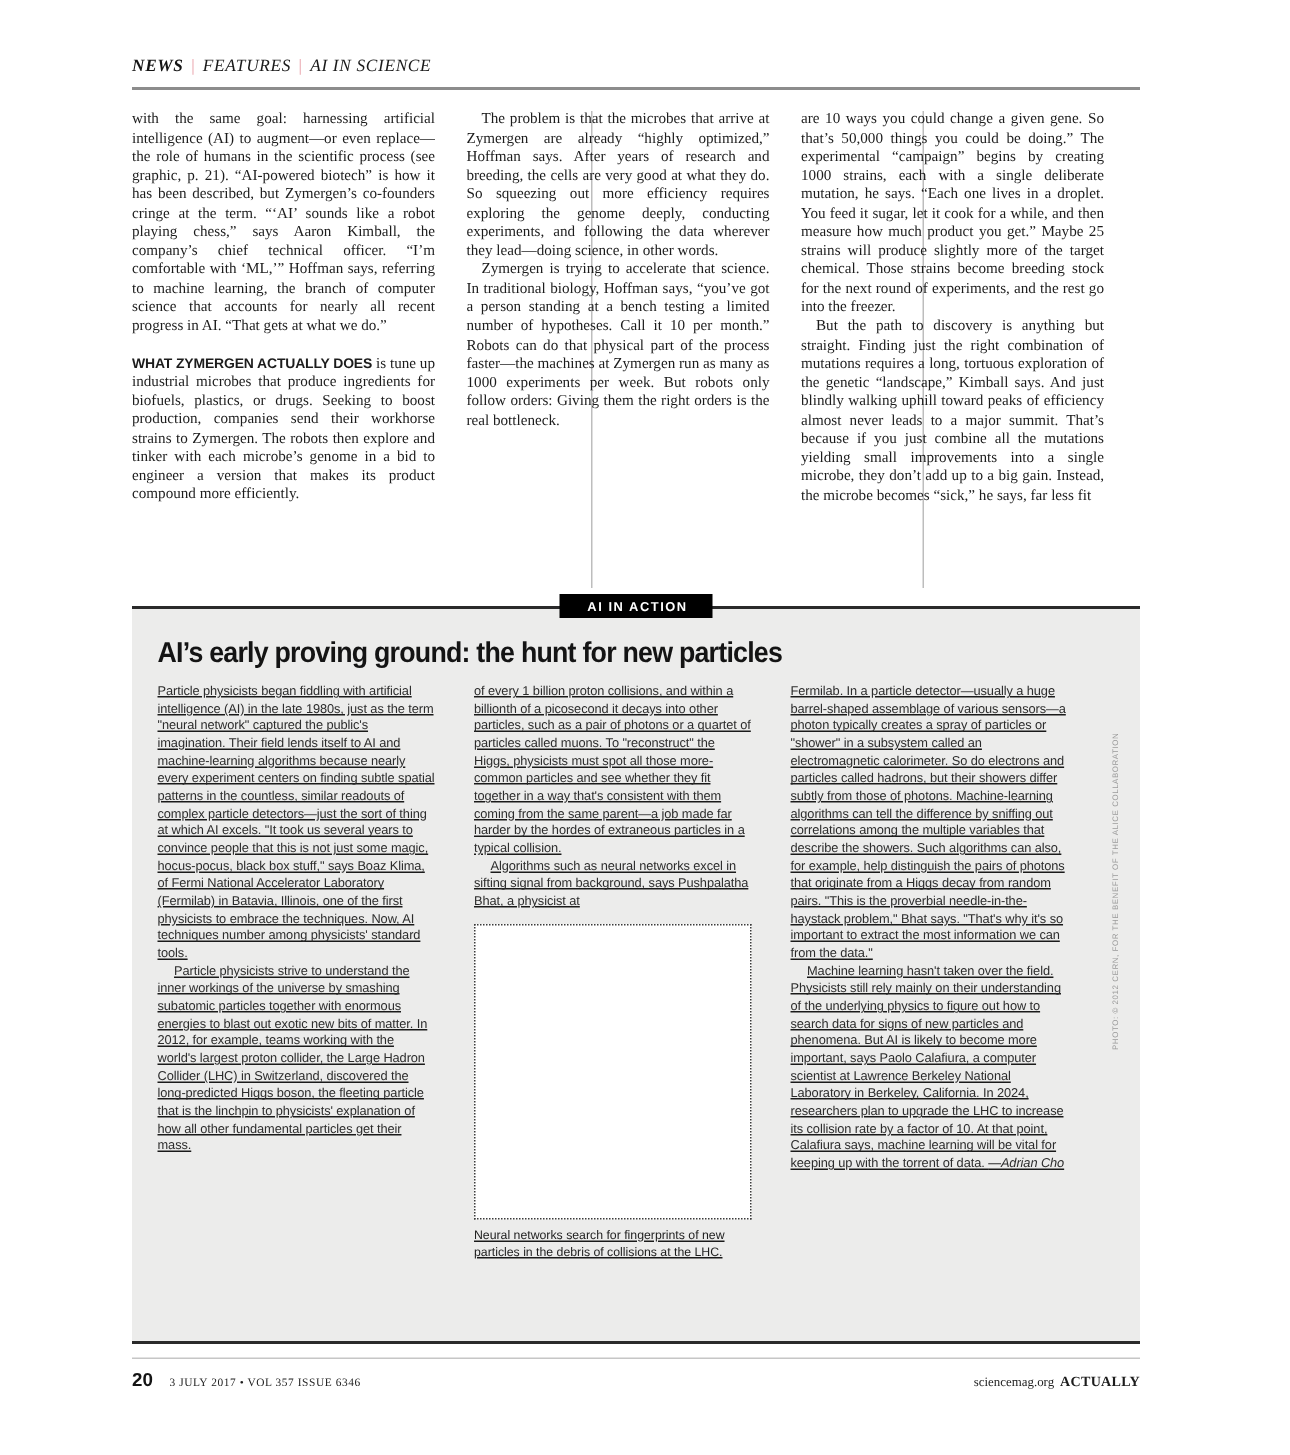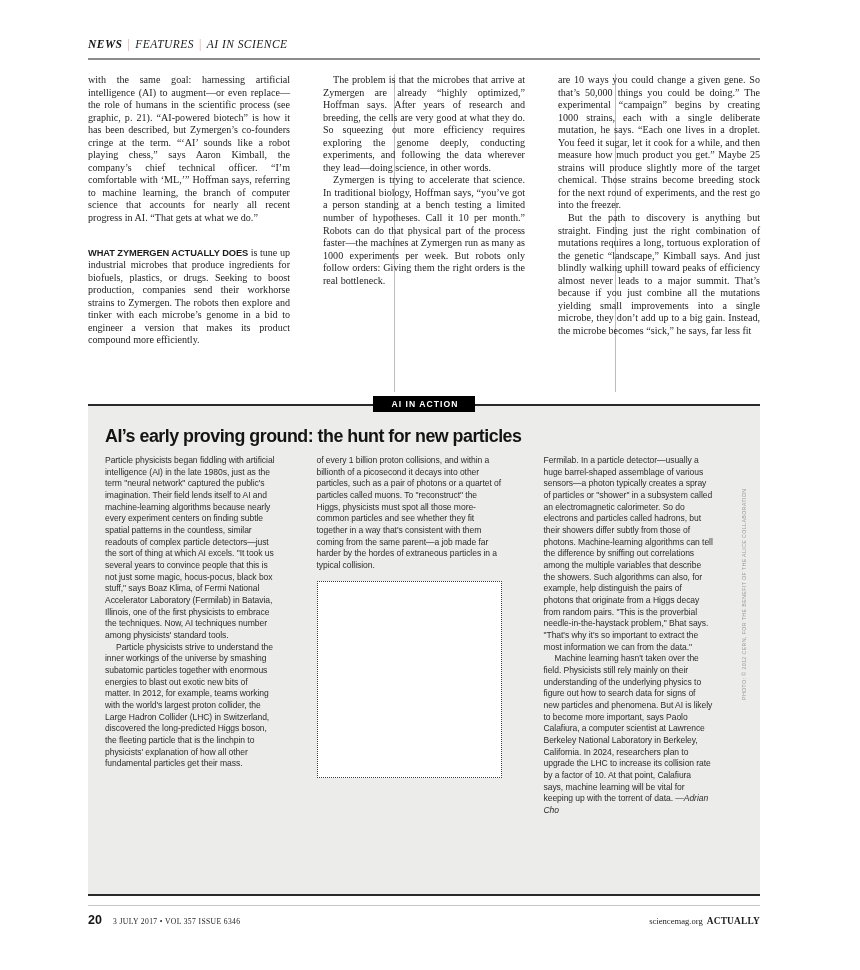--- a/index.html
+++ b/index.html
@@ -67,21 +67,21 @@
     width: 672px;
     height: 310px;
     display: flex;
     gap: 0;
   }
   .maincol {
     width: 202px;
     padding-right: 0;
     position: relative;
   }
-  .maincol + .maincol { margin-left: 33px; }
+  .maincol + .maincol { margin-left: 21px; }
   .colrule {
     position: absolute;
     top: 0;
     width: 1px;
     height: 318px;
     background: #bdbdbd;
   }
   .colrule.r1 { left: 306px; }
   .colrule.r2 { left: 527px; }
 
@@ -89,21 +89,21 @@
     margin: 0;
     font-family: "Liberation Serif", serif;
     font-size: 10.1px;
     line-height: 12.55px;
     text-align: justify;
     text-justify: inter-word;
     hyphens: none;
     color: #1c1c1c;
   }
   .maincol p.indent { text-indent: 10px; }
-  .maincol p.gap { margin-top: 22px; }
+  .maincol p.gap { margin-top: 11px; }
   .runin {
     font-family: "Liberation Sans", sans-serif;
     font-weight: bold;
     font-size: 9.3px;
     letter-spacing: -0.1px;
   }
 
   
   .sidebar {
     position: absolute;
@@ -153,21 +153,22 @@
     transform: scaleX(0.93);
     transform-origin: left center;
   }
 
   .sb-cols {
     position: absolute;
     left: 105px;
     top: 455px;
     width: 608px;
     display: flex;
-    gap: 16px;
+    gap: 0;
+    text-decoration: underline;
   }
   .sb-col {
     width: 185px;
     position: relative;
   }
   .sb-col + .sb-col { margin-left: 26px; }
   .sb-col p {
     margin: 0;
     font-family: "Liberation Sans", sans-serif;
     font-size: 8.55px;
@@ -294,21 +295,23 @@
   <div class="sb-headline">AI’s early proving ground: the hunt for new particles</div>
 
   <div class="sb-cols">
     <div class="sb-col">
       <p>Particle physicists began fiddling with artificial intelligence (AI) in the late 1980s, just as the term "neural network" captured the public's imagination. Their field lends itself to AI and machine-learning algorithms because nearly every experiment centers on finding subtle spatial patterns in the countless, similar readouts of complex particle detectors—just the sort of thing at which AI excels. "It took us several years to convince people that this is not just some magic, hocus-pocus, black box stuff," says Boaz Klima, of Fermi National Accelerator Laboratory (Fermilab) in Batavia, Illinois, one of the first physicists to embrace the techniques. Now, AI techniques number among physicists' standard tools.</p>
       <p class="indent">Particle physicists strive to understand the inner workings of the universe by smashing subatomic particles together with enormous energies to blast out exotic new bits of matter. In 2012, for example, teams working with the world's largest proton collider, the Large Hadron Collider (LHC) in Switzerland, discovered the long-predicted Higgs boson, the fleeting particle that is the linchpin to physicists' explanation of how all other fundamental particles get their mass.</p>
     </div>
 
     <div class="sb-col">
       <p>of every 1 billion proton collisions, and within a billionth of a picosecond it decays into other particles, such as a pair of photons or a quartet of particles called muons. To "reconstruct" the Higgs, physicists must spot all those more-common particles and see whether they fit together in a way that's consistent with them coming from the same parent—a job made far harder by the hordes of extraneous particles in a typical collision.</p>
+      <p class="indent">Algorithms such as neural networks excel in sifting signal from background, says Pushpalatha Bhat, a physicist at</p>
       <div class="photo-box"></div>
+      <div class="photo-caption">Neural networks search for fingerprints of new particles in the debris of collisions at the LHC.</div>
     </div>
 
     <div class="sb-col">
       <p>Fermilab. In a particle detector—usually a huge barrel-shaped assemblage of various sensors—a photon typically creates a spray of particles or "shower" in a subsystem called an electromagnetic calorimeter. So do electrons and particles called hadrons, but their showers differ subtly from those of photons. Machine-learning algorithms can tell the difference by sniffing out correlations among the multiple variables that describe the showers. Such algorithms can also, for example, help distinguish the pairs of photons that originate from a Higgs decay from random pairs. "This is the proverbial needle-in-the-haystack problem," Bhat says. "That's why it's so important to extract the most information we can from the data."</p>
       <p class="indent"><span>Machine learning hasn't taken over the field. Physicists still rely mainly on their understanding of the underlying physics to figure out how to search data for signs of new particles and phenomena. But AI is likely to become more important, says Paolo Calafiura, a computer scientist at Lawrence Berkeley National Laboratory in Berkeley, California. In 2024, researchers plan to upgrade the LHC to increase its collision rate by a factor of 10. At that point, Calafiura says, machine learning will be vital for keeping up with the torrent of data. </span><span class="byline">—Adrian Cho</span></p>
     </div>
   </div>
 
   <div class="photo-credit">PHOTO: © 2012 CERN, FOR THE BENEFIT OF THE ALICE COLLABORATION</div>
 

